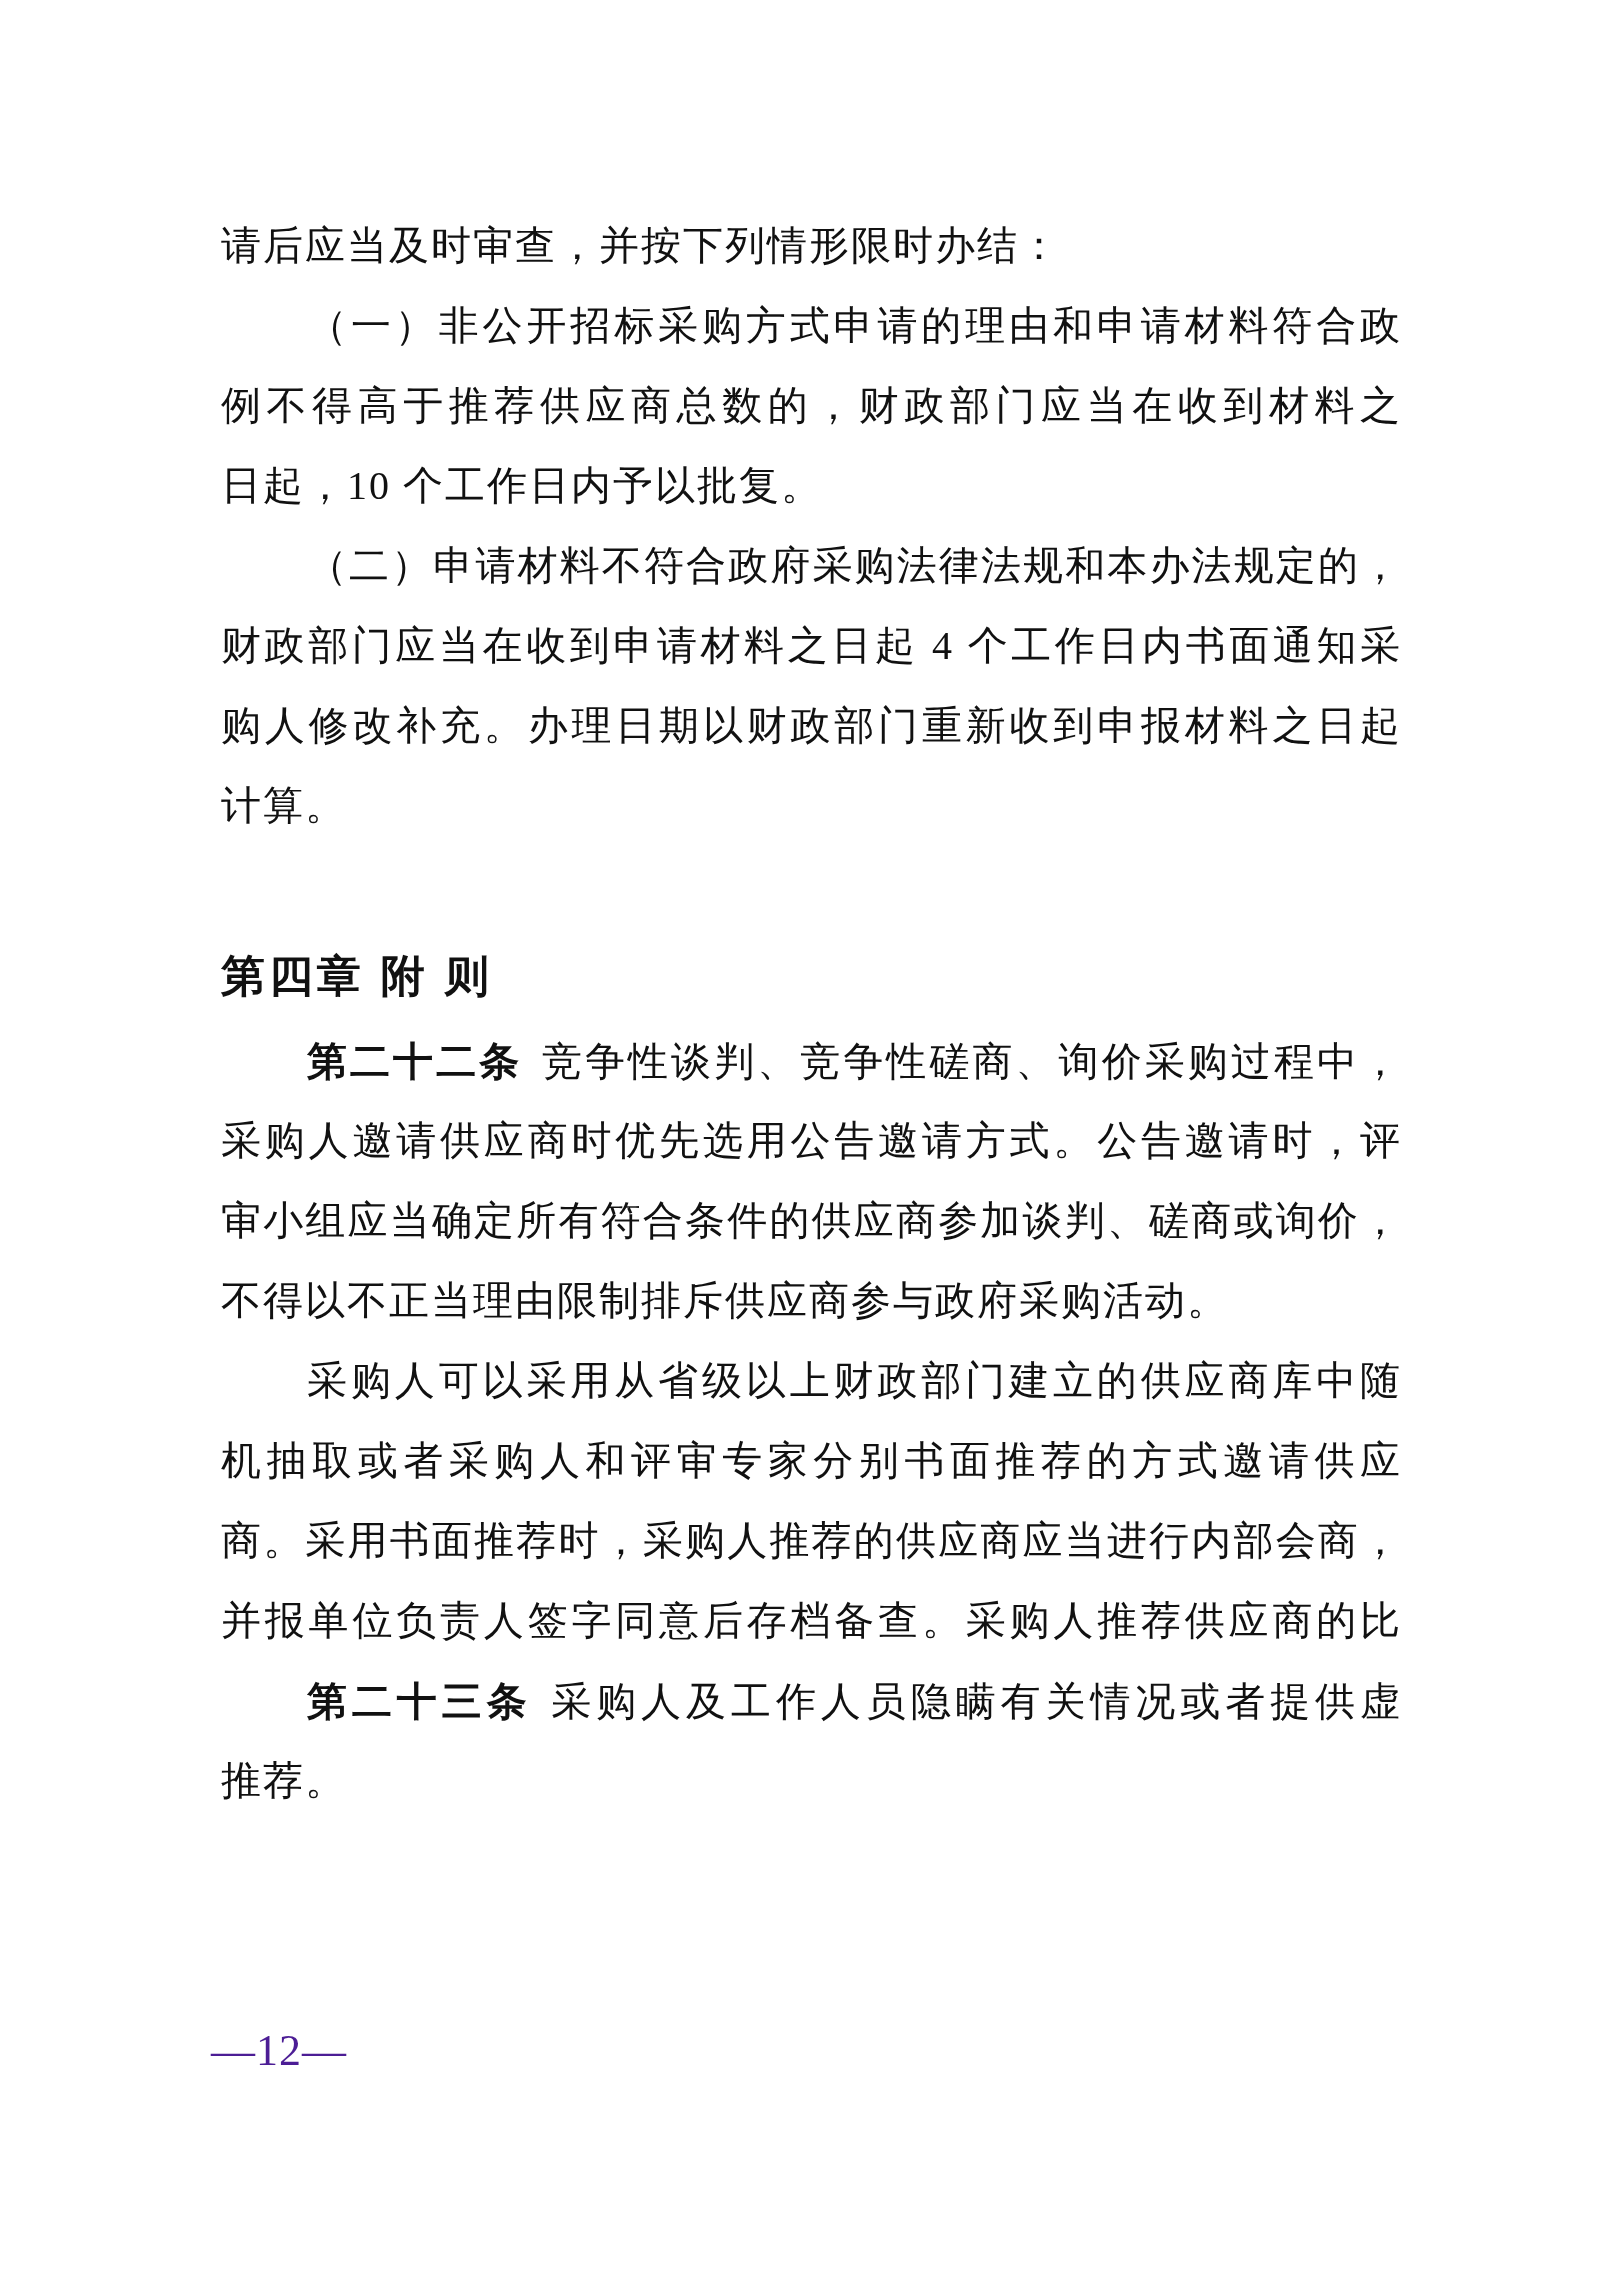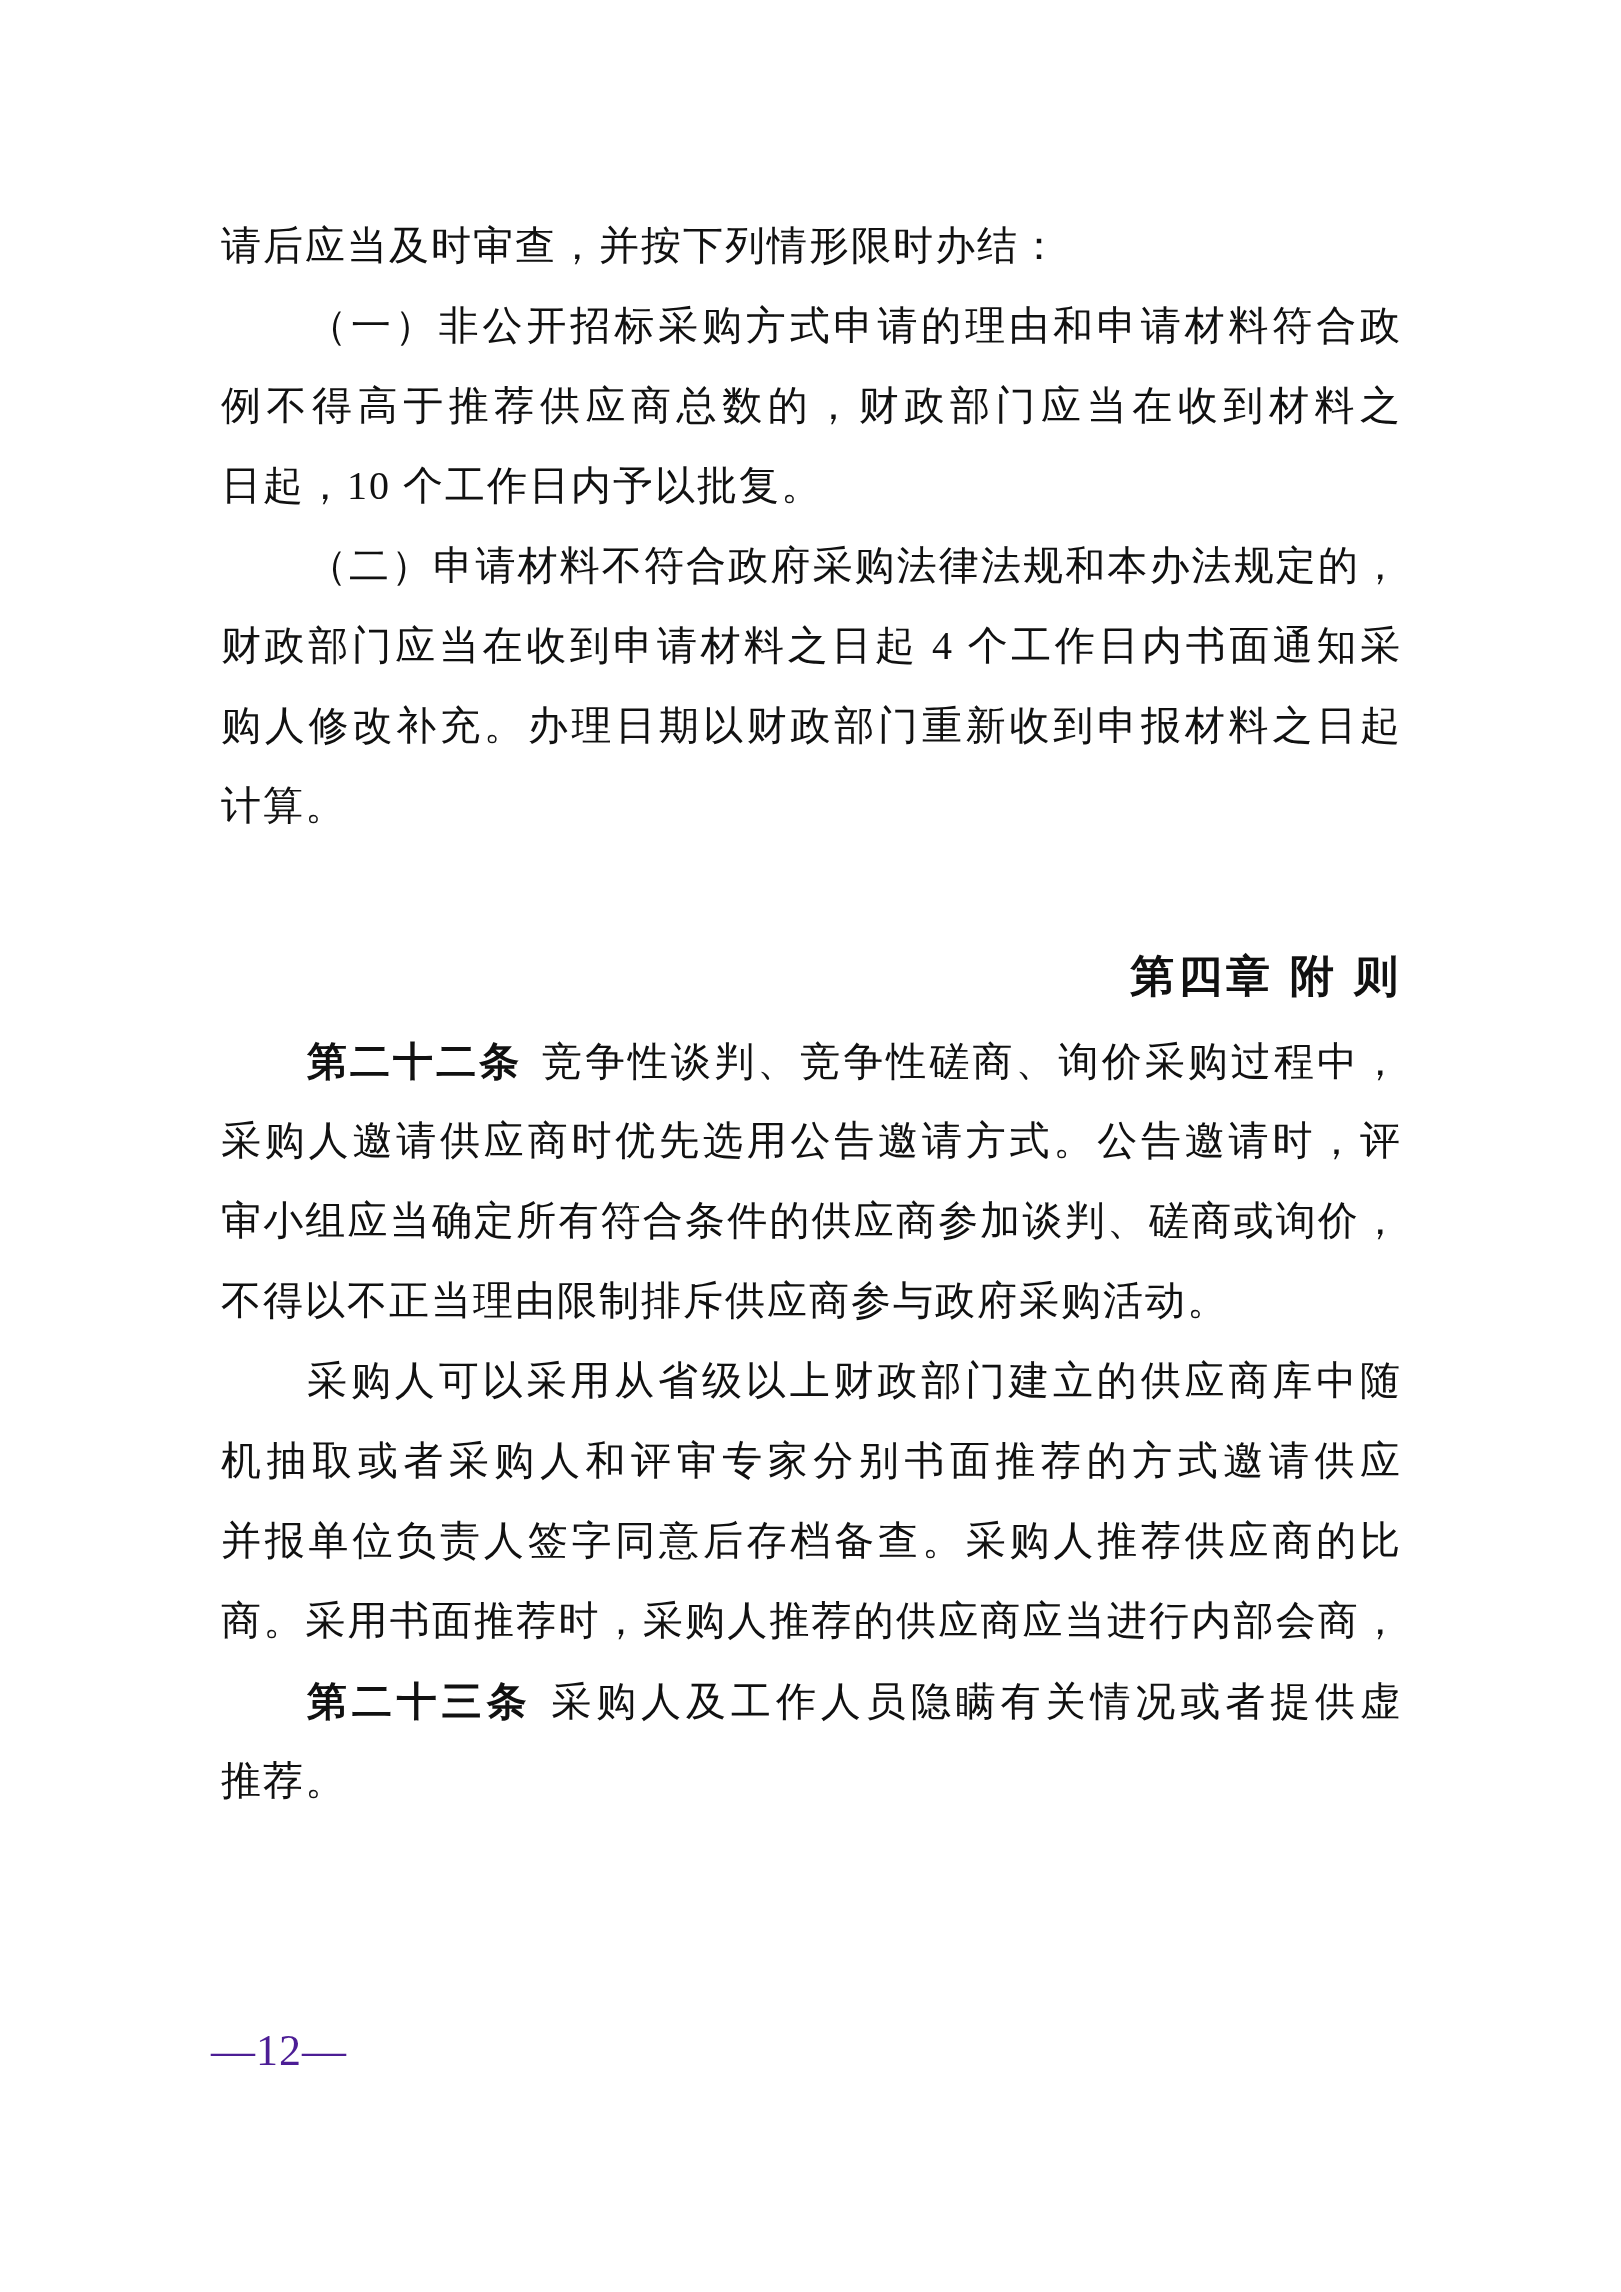--- a/index.html
+++ b/index.html
@@ -38,21 +38,21 @@
     font-weight: bold;
     margin-right: 19.6px;
   }
   .heading {
     margin-top: 90px;
     margin-bottom: 4.9px;
     height: 80px;
     line-height: 80px;
     font-size: 44px;
     letter-spacing: 3.9px;
-    text-align: right;
+    text-align: left;
     font-weight: bold;
     font-family: "Liberation Sans", "DejaVu Sans", sans-serif;
   }
   .page-number {
     position: absolute;
     left: 211px;
     top: 2021px;
     font-size: 44px;
     line-height: 59px;
     letter-spacing: 1px;
@@ -78,22 +78,22 @@
     <div class="heading">第四章 附 则</div>
 
     <div class="line fill indent">
       <span class="lead">第二十二条</span><span>竞争性谈判、竞争性磋商、询价采购过程中，</span>
     </div>
     <div class="line fill">采购人邀请供应商时优先选用公告邀请方式。公告邀请时，评</div>
     <div class="line fill">审小组应当确定所有符合条件的供应商参加谈判、磋商或询价，</div>
     <div class="line">不得以不正当理由限制排斥供应商参与政府采购活动。</div>
     <div class="line fill indent">采购人可以采用从省级以上财政部门建立的供应商库中随</div>
     <div class="line fill">机抽取或者采购人和评审专家分别书面推荐的方式邀请供应</div>
+    <div class="line fill">商。采用书面推荐时，采购人推荐的供应商应当进行内部会商，</div>
     <div class="line fill">并报单位负责人签字同意后存档备查。采购人推荐供应商的比</div>
-    <div class="line fill">商。采用书面推荐时，采购人推荐的供应商应当进行内部会商，</div>
     <div class="line fill indent">
       <span class="lead">第二十三条</span><span>采购人及工作人员隐瞒有关情况或者提供虚</span>
     </div>
     <div class="line">推荐。</div>
 
   </div>
 
   <div class="page-number">—12—</div>
 </div>
 

